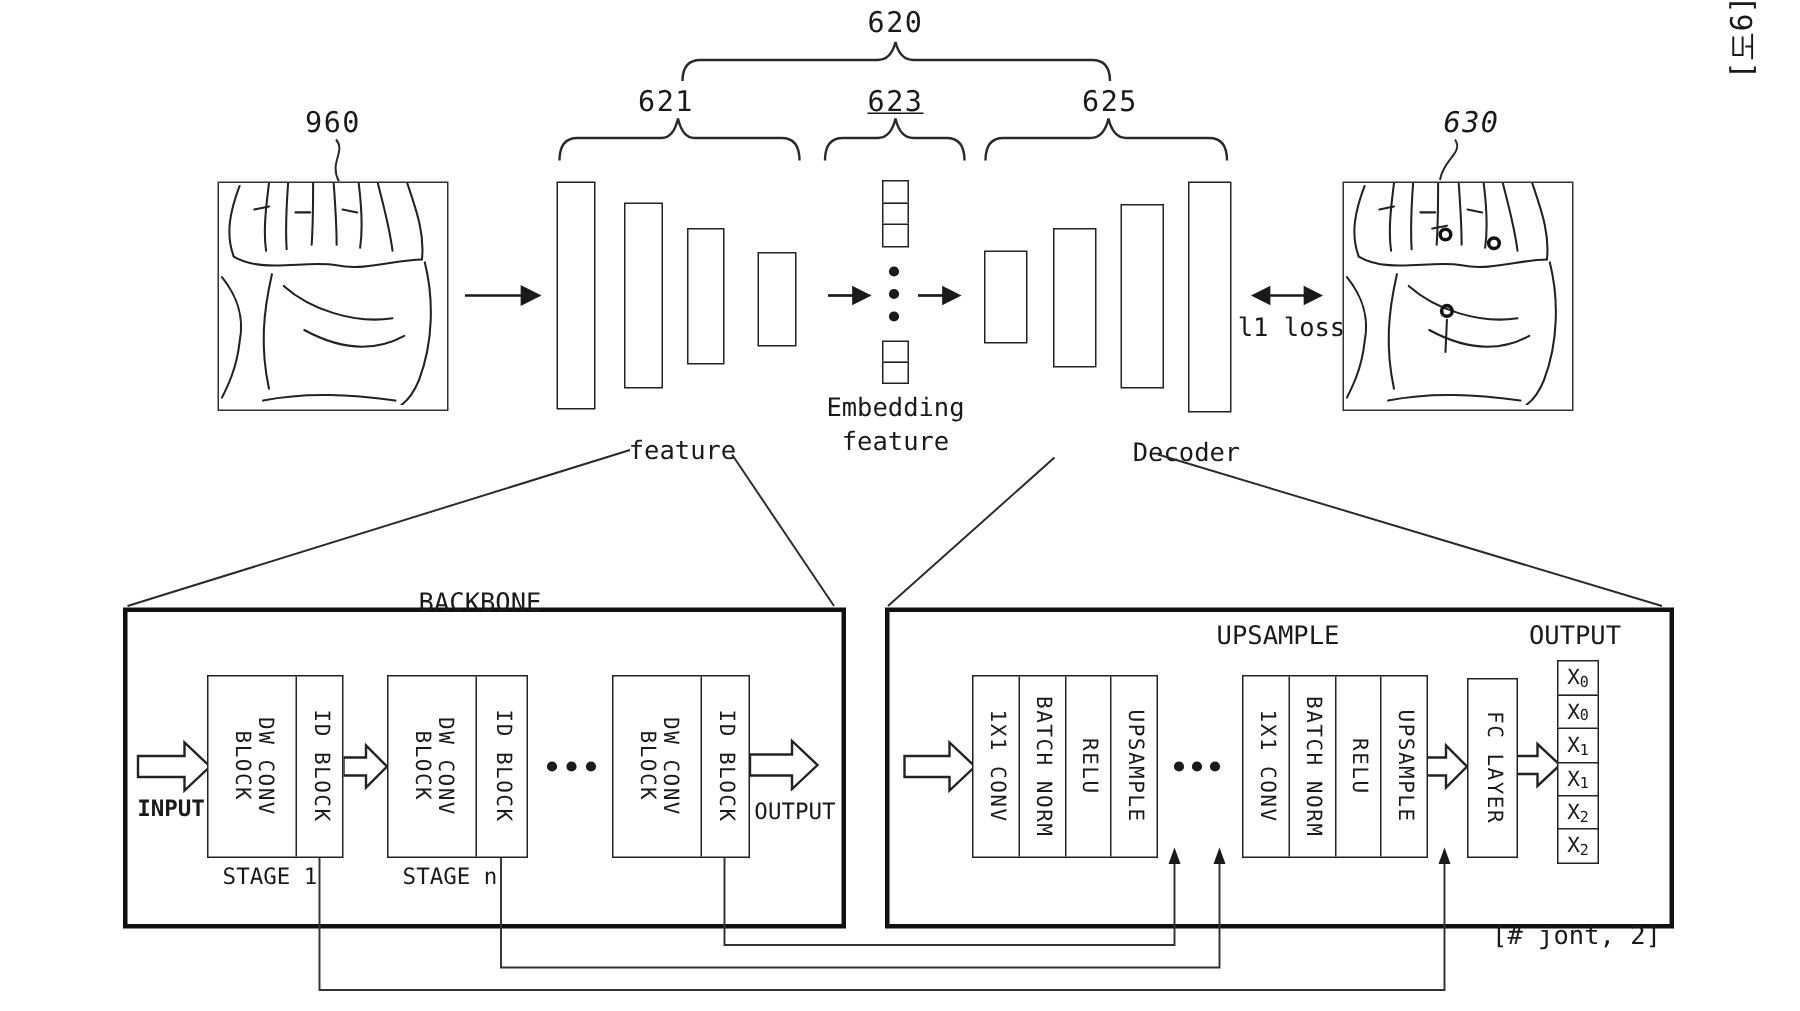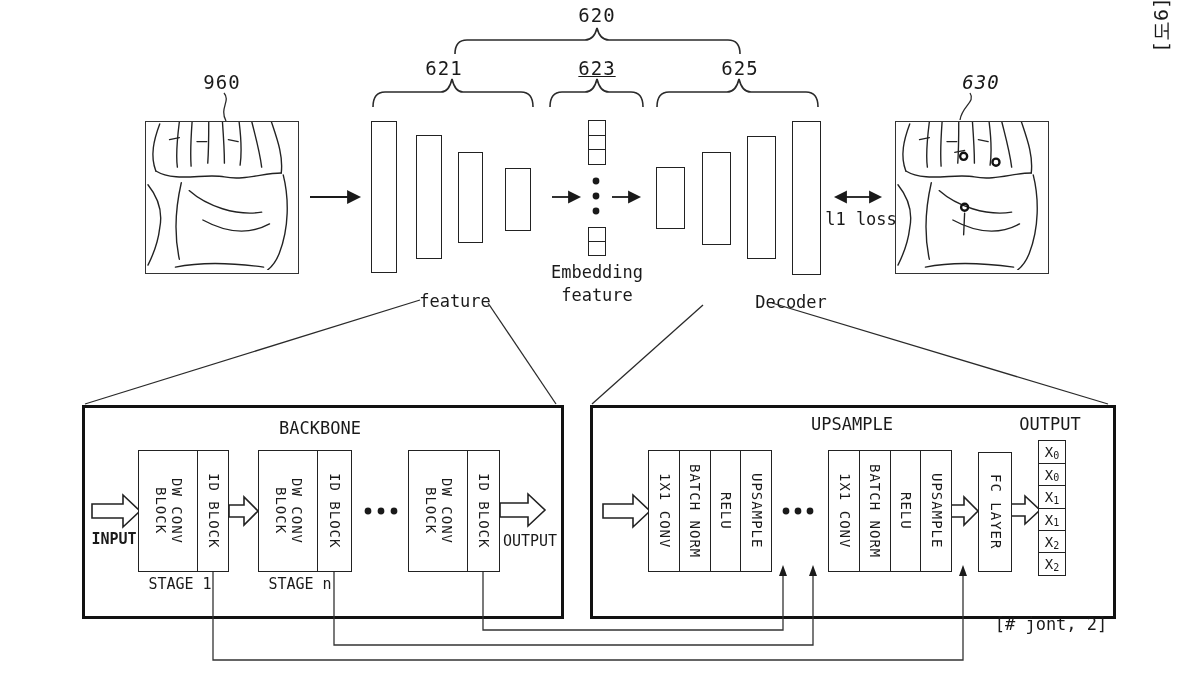--- a/index.html
+++ b/index.html
@@ -195,21 +195,21 @@
   </svg>
 </div>
 
 <div class="lbl cap" style="left:455px;top:291px;">feature</div>
 <div class="lbl cap" style="left:597px;top:262px;">Embedding</div>
 <div class="lbl cap" style="left:597px;top:285px;">feature</div>
 <div class="lbl cap" style="left:771px;top:292px;margin-left:20px;">Decoder</div>
 <div class="lbl cap" style="left:861px;top:209px;">l1 loss</div>
 
 <div class="bigbox" style="left:82px;top:405px;width:476px;height:208px;"></div>
-<div class="lbl cap" style="left:320px;top:418px;z-index:8;">BACKBONE</div>
+<div class="lbl cap" style="left:320px;top:392px;z-index:8;">BACKBONE</div>
 
 <div class="block" style="left:138px;top:450px;width:89px;height:120px;">
   <div class="cell" style="width:58px;">
     <span class="vtext">DW CONV
 BLOCK</span>
   </div>
   <div class="cell" style="flex:1;">
     <span class="vtext">ID BLOCK</span>
   </div>
 </div>

